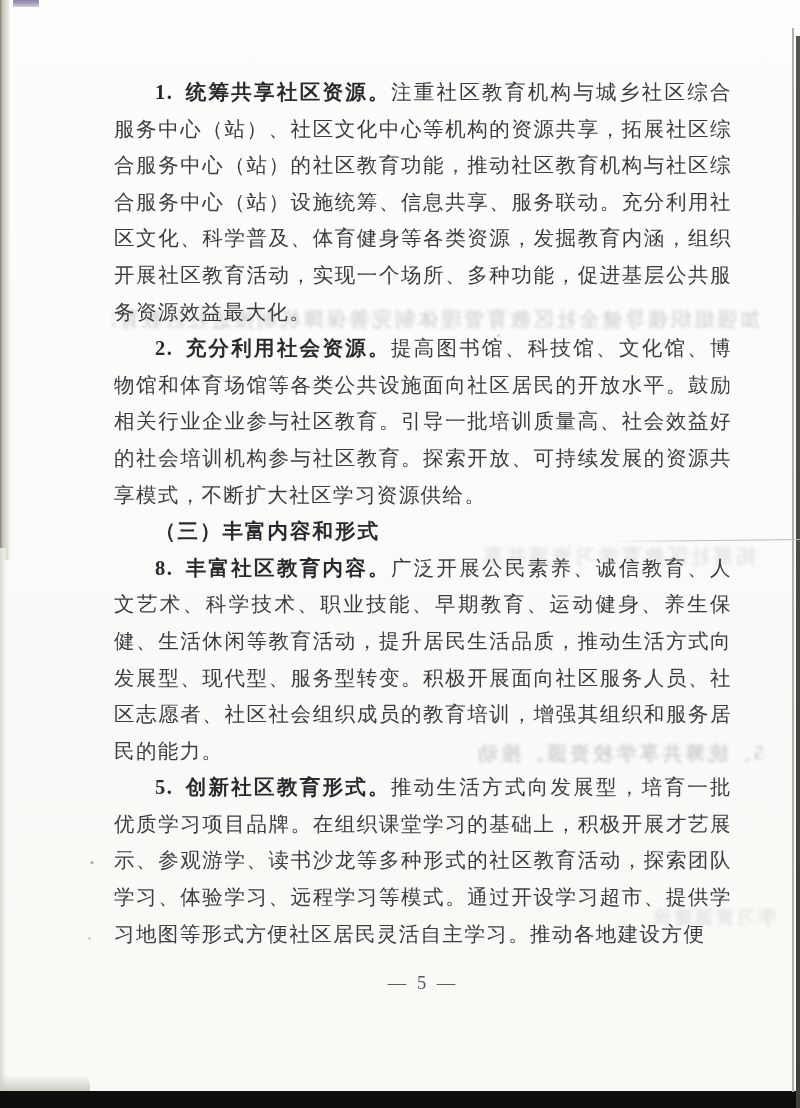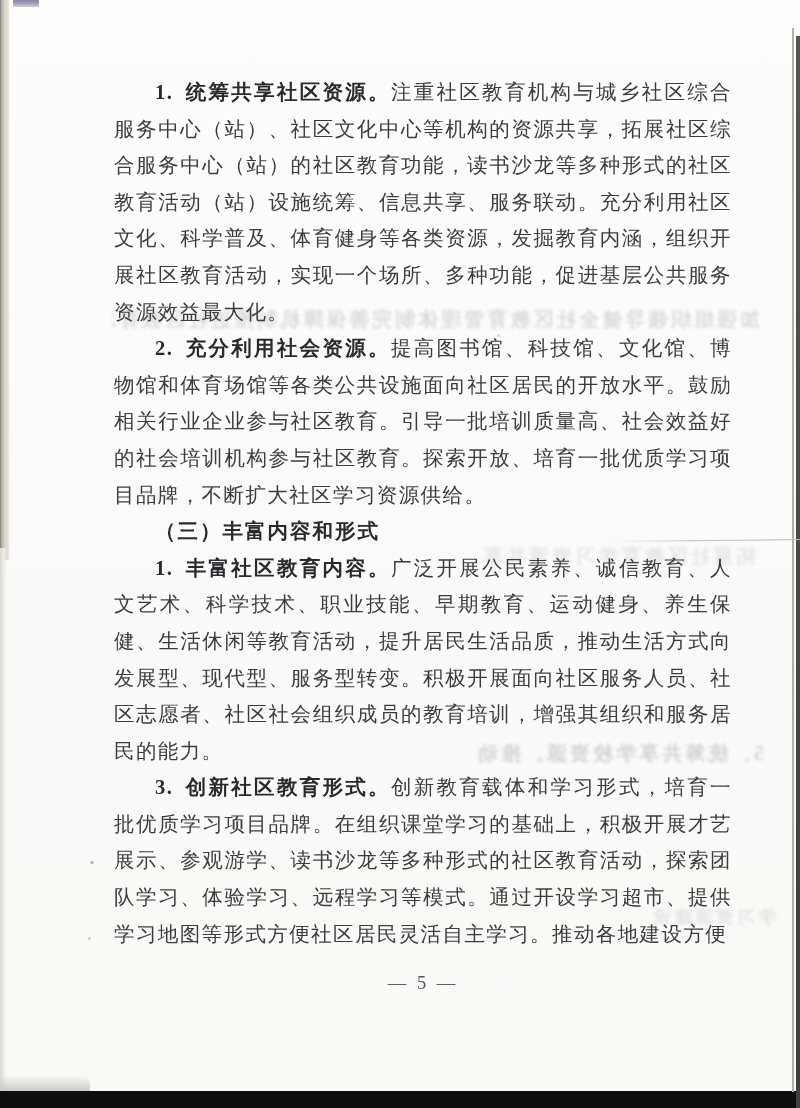--- a/index.html
+++ b/index.html
@@ -110,29 +110,29 @@
 <body>
 
 <div class="scan-page">
 
   <div class="bleed bleed-a">加强组织领导健全社区教育管理体制完善保障机制推进社区教育发展工作</div>
   <div class="bleed bleed-b">拓展社区教育学习资源共享</div>
   <div class="bleed bleed-c">5、统筹共享学校资源。推动</div>
   <div class="bleed bleed-d">学习资源建设</div>
 
   <div class="content">
-    <p class="para"><span class="lead">1. 统筹共享社区资源。</span><span>注重社区教育机构与城乡社区综合服务中心（站）、社区文化中心等机构的资源共享，拓展社区综合服务中心（站）的社区教育功能，读书沙龙等多种形式的社区教育活动（站）设施统筹、信息共享、服务联动。充分利用社区文化、科学普及、体育健身等各类资源，发掘教育内涵，组织开展社区教育活动，实现一个场所、多种功能，促进基层公共服务资源效益最大化。</span></p>
+    <p class="para"><span class="lead">1. 统筹共享社区资源。</span><span>注重社区教育机构与城乡社区综合服务中心（站）、社区文化中心等机构的资源共享，拓展社区综合服务中心（站）的社区教育功能，推动社区教育机构与社区综合服务中心（站）设施统筹、信息共享、服务联动。充分利用社区文化、科学普及、体育健身等各类资源，发掘教育内涵，组织开展社区教育活动，实现一个场所、多种功能，促进基层公共服务资源效益最大化。</span></p>
 
-    <p class="para"><span class="lead">2. 充分利用社会资源。</span><span>提高图书馆、科技馆、文化馆、博物馆和体育场馆等各类公共设施面向社区居民的开放水平。鼓励相关行业企业参与社区教育。引导一批培训质量高、社会效益好的社会培训机构参与社区教育。探索开放、培育一批优质学习项目品牌，不断扩大社区学习资源供给。</span></p>
+    <p class="para"><span class="lead">2. 充分利用社会资源。</span><span>提高图书馆、科技馆、文化馆、博物馆和体育场馆等各类公共设施面向社区居民的开放水平。鼓励相关行业企业参与社区教育。引导一批培训质量高、社会效益好的社会培训机构参与社区教育。探索开放、可持续发展的资源共享模式，不断扩大社区学习资源供给。</span></p>
 
     <p class="para section-head"><span class="lead">（三）丰富内容和形式</span><span></span></p>
 
-    <p class="para"><span class="lead">1. 丰富社区教育内容。</span><span>广泛开展公民素养、诚信教育、人文艺术、科学技术、职业技能、早期教育、运动健身、养生保健、生活休闲等教育活动，提升居民生活品质，推动生活方式向发展型、现代型、服务型转变。积极开展面向社区服务人员、社区志愿者、社区社会组织成员的教育培训，增强其组织和服务居民的能力。</span></p>
+    <p class="para"><span class="lead">8. 丰富社区教育内容。</span><span>广泛开展公民素养、诚信教育、人文艺术、科学技术、职业技能、早期教育、运动健身、养生保健、生活休闲等教育活动，提升居民生活品质，推动生活方式向发展型、现代型、服务型转变。积极开展面向社区服务人员、社区志愿者、社区社会组织成员的教育培训，增强其组织和服务居民的能力。</span></p>
 
-    <p class="para"><span class="lead">3. 创新社区教育形式。</span><span>创新教育载体和学习形式，培育一批优质学习项目品牌。在组织课堂学习的基础上，积极开展才艺展示、参观游学、读书沙龙等多种形式的社区教育活动，探索团队学习、体验学习、远程学习等模式。通过开设学习超市、提供学习地图等形式方便社区居民灵活自主学习。推动各地建设方便</span></p>
+    <p class="para"><span class="lead">5. 创新社区教育形式。</span><span>推动生活方式向发展型，培育一批优质学习项目品牌。在组织课堂学习的基础上，积极开展才艺展示、参观游学、读书沙龙等多种形式的社区教育活动，探索团队学习、体验学习、远程学习等模式。通过开设学习超市、提供学习地图等形式方便社区居民灵活自主学习。推动各地建设方便</span></p>
 
     <div class="page-number">— 5 —</div>
   </div>
 
   <div class="edge-left-strip"></div>
   <div class="edge-left-lower"></div>
   <div class="edge-bottom-grey"></div>
   <div class="edge-bottom-band"></div>
   <div class="edge-right-line"></div>
   <div class="edge-right-dark"></div>

